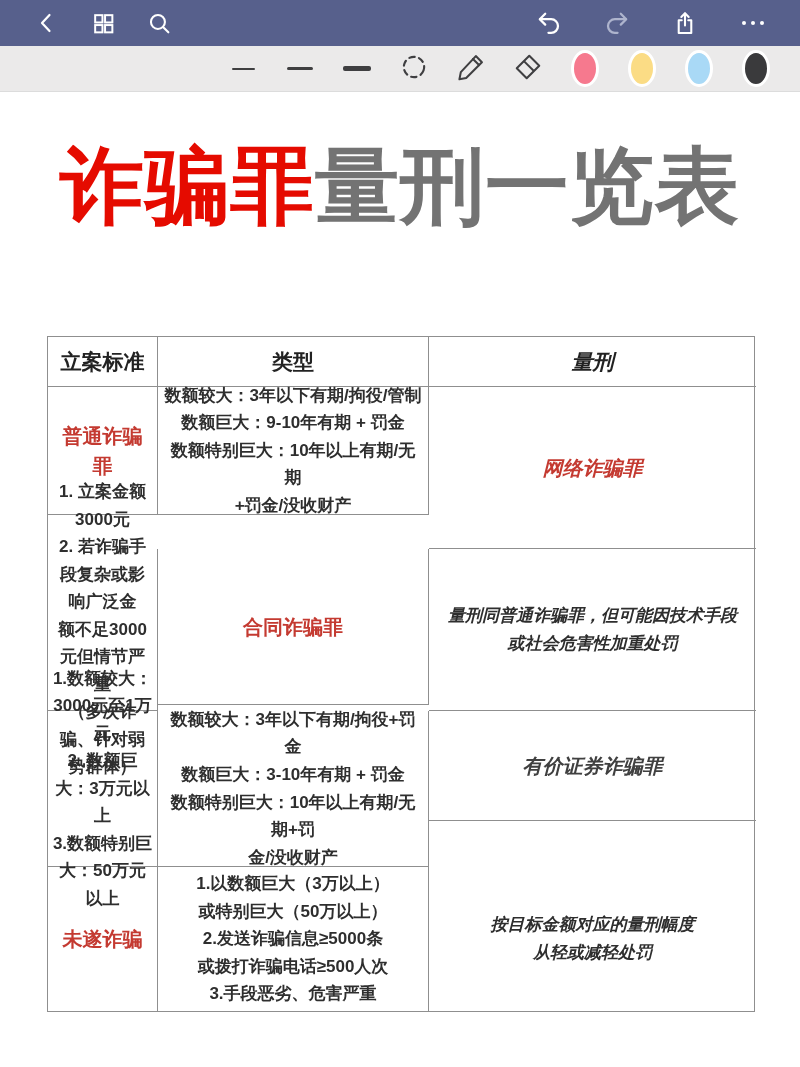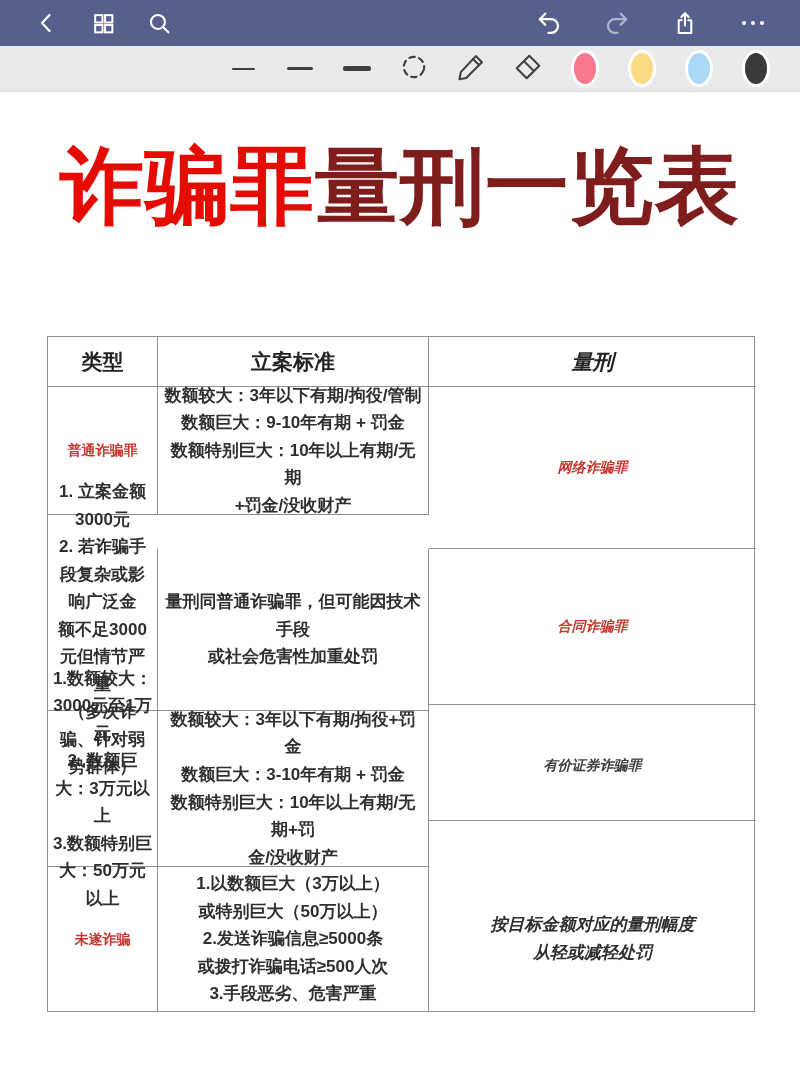--- a/index.html
+++ b/index.html
@@ -31,21 +31,21 @@
   .stroke-thick{width:28px;height:5px;}
   .swatch{width:27px;height:31px;border-radius:50%;border:3px solid #ffffff;box-sizing:content-box;}
 
   
   .page{height:975px;background:#ffffff;position:relative;}
   .doc-title{
     margin-top:44px;text-align:center;
     font-size:84px;line-height:1.2;font-weight:900;letter-spacing:1px;
     white-space:nowrap;
   }
-  .doc-title .t-black{color:#7f1d1d;margin-top:32px;}
+  .doc-title .t-black{color:#737373;margin-top:32px;}
 
   
   .stable{
     position:absolute;left:47px;top:200px;width:708px;
     border:1px solid #8f8f8f;box-sizing:border-box;
     display:grid;grid-template-columns:110px 271px 327px;
   }
   .cell{
     border-right:1px solid #8f8f8f;border-bottom:1px solid #8f8f8f;
     display:flex;align-items:center;justify-content:center;
@@ -53,21 +53,21 @@
     color:#2e2e2e;font-weight:bold;
   }
   .cell:nth-child(3n){border-right:none;font-style:italic;}
   .h-head{height:50px;}
   .h-r0{height:128px;}
   .h-r1{height:162px;text-align:center;}
   .h-r2{height:156px;}
   .h-r3{height:110px;}
   .h-r4{height:144px;}
   .head-cell{font-size:21px;color:#222222;}
-  .type-cell{font-size:14px;line-height:1.5;padding:0 5px;}
+  .type-cell{font-size:20px;line-height:1.5;padding:0 5px;}
   .body-cell{font-size:17px;line-height:1.62;white-space:pre-line;padding:0 6px;}
   .std-cell{padding:0 4px;}
 </style>
 </head>
 <body>
 
 <div class="navbar">
   <div class="nav-left">
     <div class="nav-btn">
       <span>
@@ -183,39 +183,39 @@
 </div>
 
 <div class="page">
 
   <div class="doc-title">
     <span class="t-red" style="color: rgb(229, 11, 0);">诈骗罪</span><span class="t-black">量刑一览表</span>
   </div>
 
   <div class="stable">
 
+    <div class="cell head-cell h-head">立案标准</div>
     <div class="cell head-cell h-head">类型</div>
-    <div class="cell head-cell h-head">立案标准</div>
     <div class="cell head-cell h-head">量刑</div>
 
     <div class="cell type-cell h-r0" style="color: rgb(196, 58, 49);">普通诈骗罪</div>
     <div class="cell body-cell h-r0">数额较大：3年以下有期/拘役/管制
 数额巨大：9-10年有期 + 罚金
 数额特别巨大：10年以上有期/无期
 +罚金/没收财产</div>
 
     <div class="cell type-cell h-r1" style="color: rgb(196, 58, 49);">网络诈骗罪</div>
     <div class="cell body-cell std-cell h-r1">1. 立案金额3000元
 2. 若诈骗手段复杂或影响广泛金
 额不足3000元但情节严重
 （多次诈骗、针对弱势群体）</div>
+    <div class="cell type-cell h-r2" style="color: rgb(196, 58, 49);">合同诈骗罪</div>
+
     <div class="cell body-cell h-r1">量刑同普通诈骗罪，但可能因技术手段
 或社会危害性加重处罚</div>
-
-    <div class="cell type-cell h-r2" style="color: rgb(196, 58, 49);">合同诈骗罪</div>
     <div class="cell body-cell std-cell h-r2">1.数额较大：3000元至1万元
 2. 数额巨大：3万元以上
 3.数额特别巨大：50万元以上</div>
     <div class="cell body-cell h-r2">数额较大：3年以下有期/拘役+罚金
 数额巨大：3-10年有期 + 罚金
 数额特别巨大：10年以上有期/无期+罚
 金/没收财产</div>
 
     <div class="cell type-cell h-r3" style="color: #404040;">有价证券诈骗罪</div>
 

